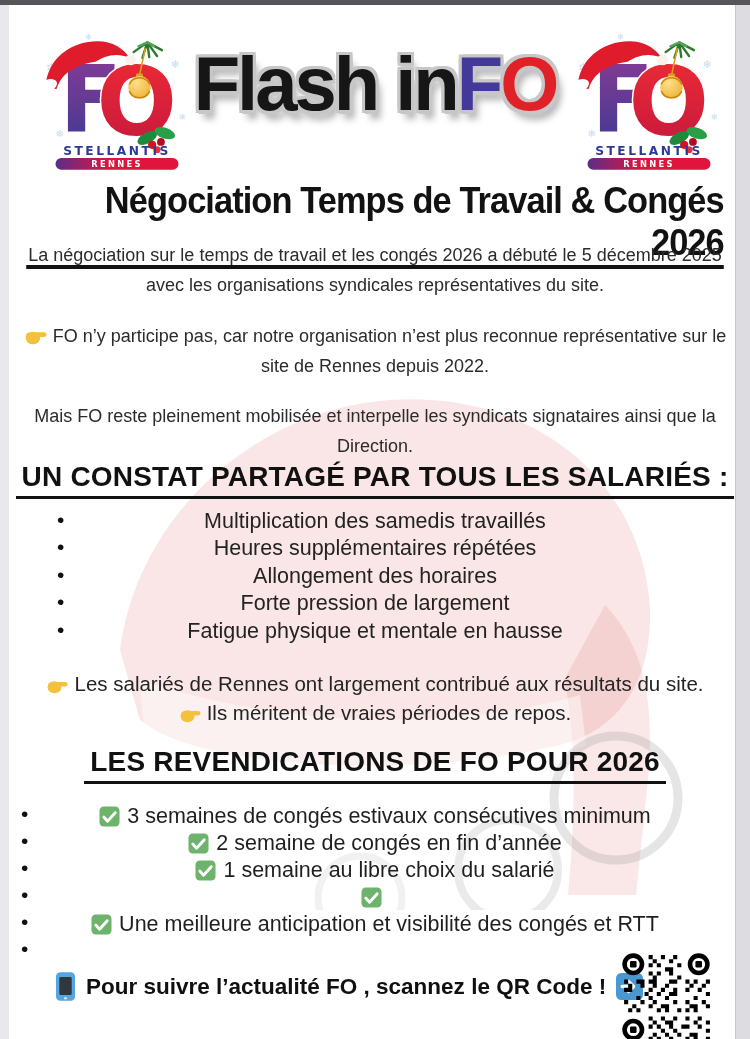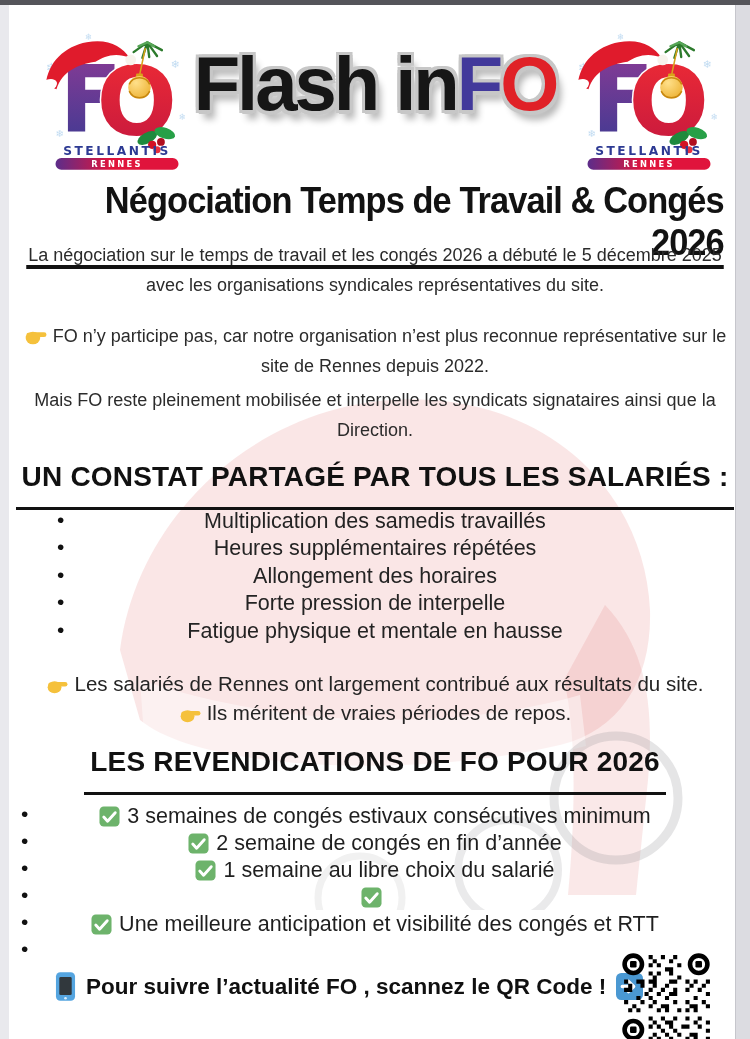--- a/index.html
+++ b/index.html
@@ -20,25 +20,25 @@
                  -3px 0 0 #c7c7c7,3px 0 0 #c7c7c7,0 -3px 0 #c7c7c7,0 4px 0 #c7c7c7,5px 9px 7px rgba(0,0,0,.30);}
   .t-black{color:#161616;} .t-blue{color:#42399b;} .t-red{color:#e02127;}
   
   .headline{position:absolute;top:180px;left:0;width:100%;text-align:right;}
   .headline span{display:inline-block;font-weight:bold;font-size:37px;letter-spacing:-1px;color:#121212;
                  transform:scaleX(.93);border-bottom:4px solid #121212;padding-bottom:1px;}
   
   .para{position:absolute;text-align:center;font-size:18px;line-height:30px;color:#2b2b2b;}
   .p1{top:240px;left:22px;right:22px;}
   .p2{top:321px;left:12px;right:12px;}
-  .p3{top:385px;left:22px;right:22px;}
+  .p3{top:401px;left:22px;right:22px;}
   .icon{display:inline-block;vertical-align:-4px;margin-right:6px;}
   
   .section-h{position:absolute;left:0;width:100%;text-align:center;font-weight:bold;font-size:28px;color:#111;}
-  .section-h span{display:inline-block;border-bottom:3.5px solid #111;padding:0 6px 14px 6px;letter-spacing:.2px;}
+  .section-h span{display:inline-block;border-bottom:3.5px solid #111;padding:0 6px 3px 6px;letter-spacing:.2px;}
   .h-constat{top:461px;} .h-revend{top:746px;}
   
   .constat-list{position:absolute;top:509px;left:0;right:0;}
   .c-row{position:relative;height:27.4px;text-align:center;font-size:21.5px;color:#232323;}
   .c-row .bullet{position:absolute;left:57px;top:-1px;font-size:21px;color:#111;}
   .mp{position:absolute;left:8px;right:8px;text-align:center;font-size:20.5px;color:#242424;}
   .mp1{top:672px;} .mp2{top:701px;}
   .check-list{position:absolute;top:804px;left:0;right:0;}
   .k-row{position:relative;height:27px;text-align:center;font-size:21.5px;color:#1f1f1f;}
   .k-row .bullet{position:absolute;left:21px;top:-2px;font-size:21px;color:#111;}
@@ -180,21 +180,21 @@
 
   <div class="para p3">Mais FO reste pleinement mobilisée et interpelle les syndicats signataires ainsi que la Direction.</div>
 
   <div class="section-h h-constat">
     <span>UN CONSTAT PARTAGÉ PAR TOUS LES SALARIÉS :</span>
   </div>
   <div class="constat-list">
     <div class="c-row"><span class="bullet">•</span><span>Multiplication des samedis travaillés</span></div>
     <div class="c-row"><span class="bullet">•</span><span>Heures supplémentaires répétées</span></div>
     <div class="c-row"><span class="bullet">•</span><span>Allongement des horaires</span></div>
-    <div class="c-row"><span class="bullet">•</span><span>Forte pression de interpelle</span></div>
+    <div class="c-row"><span class="bullet">•</span><span>Forte pression de largement</span></div>
     <div class="c-row"><span class="bullet">•</span><span>Fatigue physique et mentale en hausse</span></div>
   </div>
 
   <div class="mp mp2">
     <svg class="icon" width="22" height="20" viewBox="0 0 24 22">
       <g fill="#f5c13c">
           <rect x="9" y="7.6" width="14.5" height="5" rx="2.5"></rect>
           <ellipse cx="9.3" cy="13.6" rx="7.6" ry="6.6"></ellipse>
           <rect x="2.5" y="8.2" width="6" height="4.2" rx="2"></rect>
         </g>

